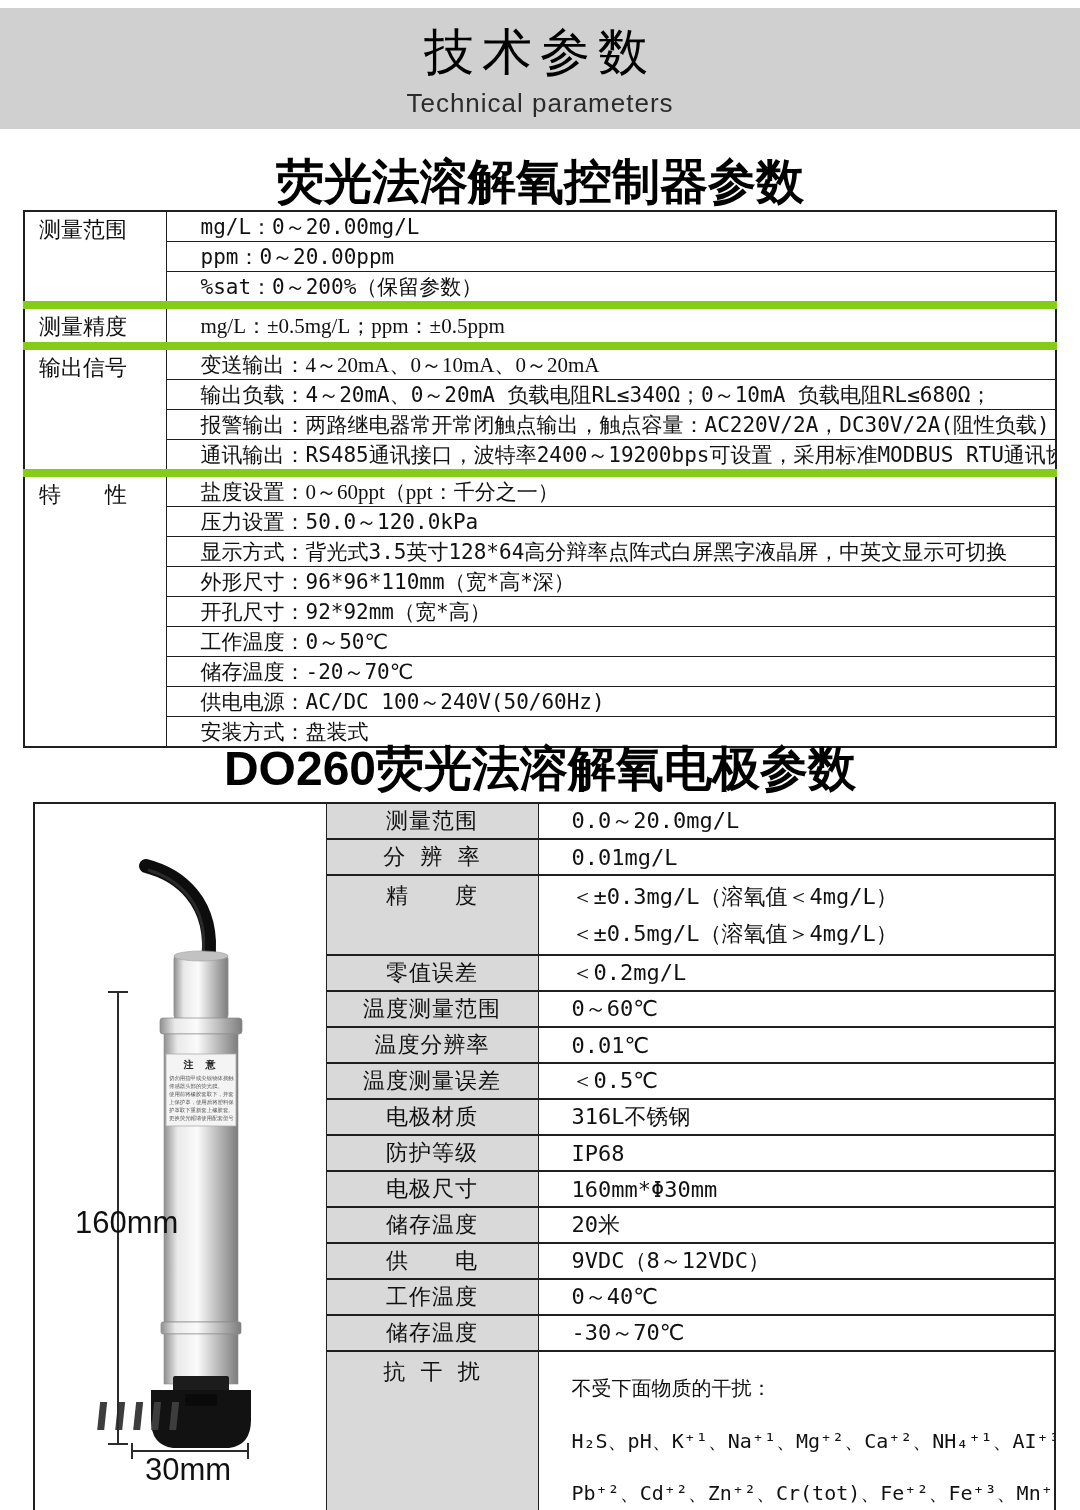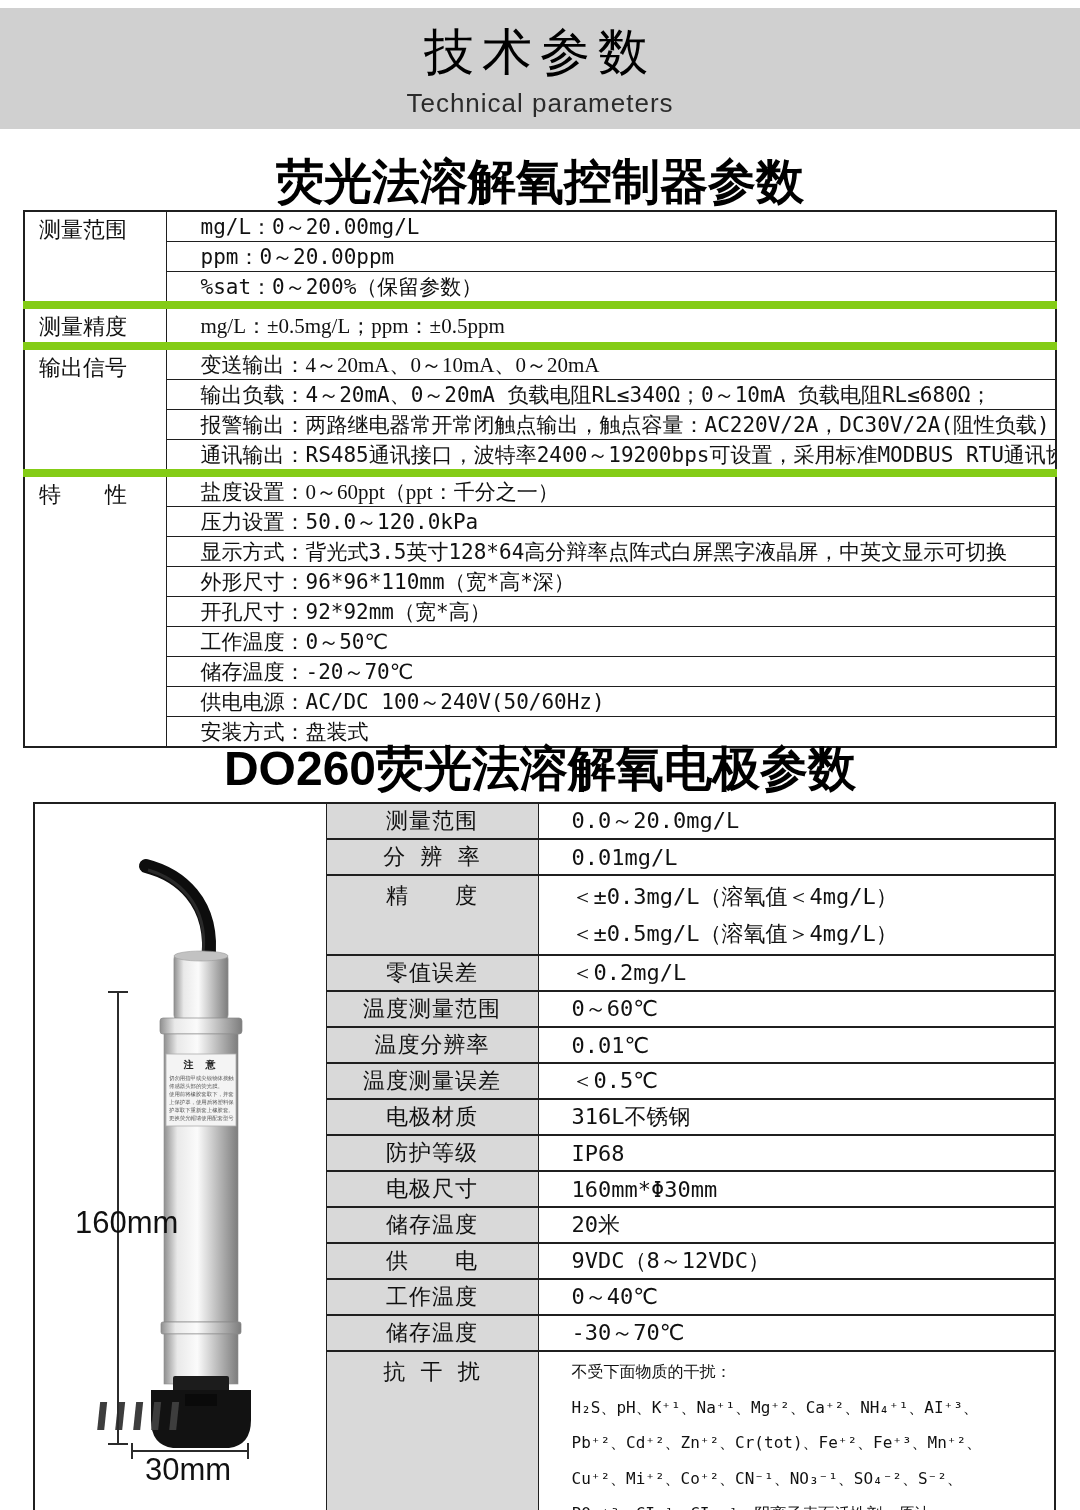--- a/index.html
+++ b/index.html
@@ -30,21 +30,21 @@
 
   
   .t2{position:absolute;top:802px;left:33px;width:1023px;border:2px solid #1f1f1f;}
   .t2 td{border-top:2px solid #1f1f1f;font-size:22px;vertical-align:middle;}
   .t2 td.probe-cell{border-right:1px solid #1f1f1f;background:#fff;padding:0;vertical-align:top;}
   .t2 td.lbl2{background:#d9d9d9;border-right:1px solid #1f1f1f;text-align:center;height:32px;
               letter-spacing:1px;}
   .t2 td.val2{padding:0 11px 0 33px;height:32px;white-space:nowrap;overflow:hidden;}
   .t2 td.lbl2.top{vertical-align:top;padding-top:5px;}
   .t2 .line2{line-height:37px;height:37px;}
-  .t2 .chem{line-height:35.5px;height:35.5px;font-size:16px;white-space:nowrap;}
+  .t2 .chem{line-height:35.5px;height:35.5px;font-size:20px;white-space:nowrap;margin-top:17px;}
   .t2 td.big{height:72px;}
 
   
   .probe-wrap{position:relative;width:292px;height:693px;}
   .probe-wrap svg{position:absolute;top:0;left:0;}
   .dim-label{position:absolute;font-family:"Liberation Sans","DejaVu Sans",sans-serif;
              font-size:31px;color:#111;}
   .dim-h{left:28px;top:401px;margin-left:12px;}
   .dim-w{left:110px;top:648px;}
 </style>

